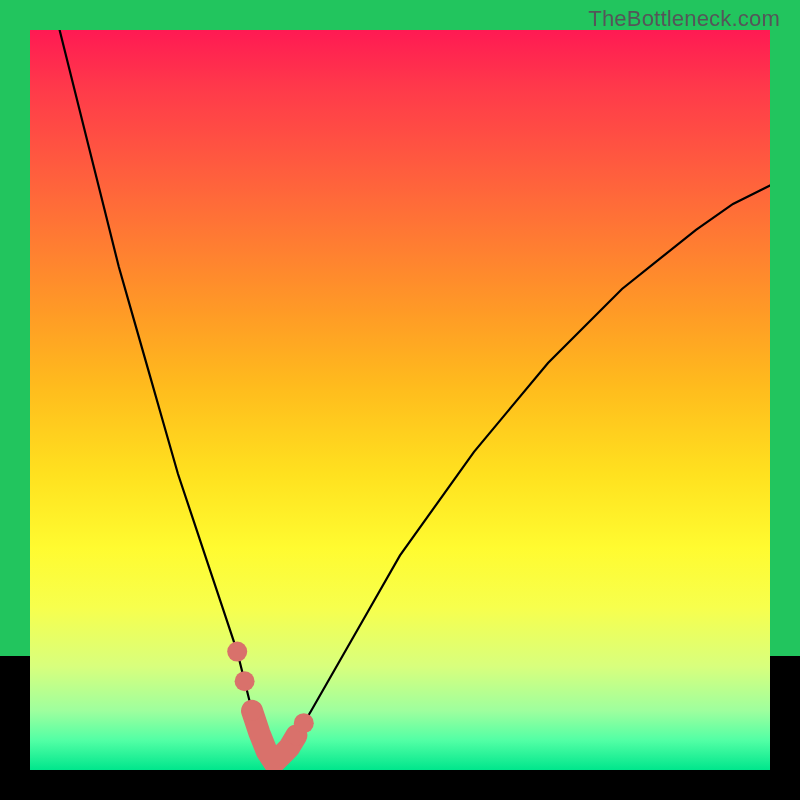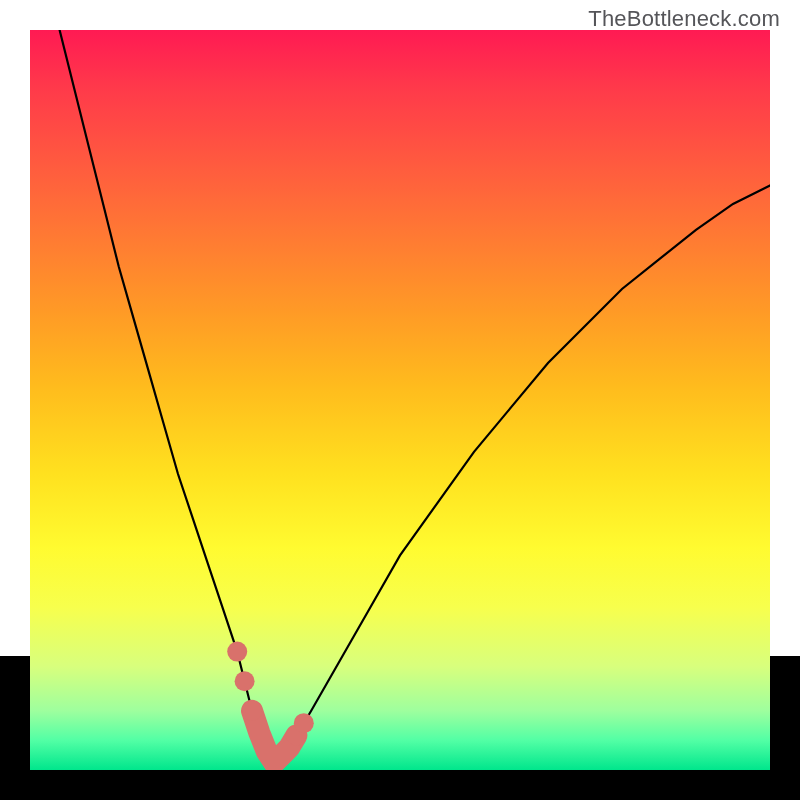--- a/index.html
+++ b/index.html
@@ -1,21 +1,21 @@
 <!DOCTYPE html>
 <html><head>
 <meta charset="utf-8">
 <style>
   * { margin: 0; padding: 0; box-sizing: border-box; }
   html, body { width: 800px; height: 800px; overflow: hidden; background: #000; }
   .frame {
     position: relative;
     width: 800px;
     height: 656px;
-    background: #ffffff;
+    background: #22c55e;
   }
   .watermark {
     position: absolute;
     top: 6px;
     right: 20px;
     font-family: Arial, Helvetica, sans-serif;
     font-size: 22px;
     font-weight: 500;
     color: #555559;
     letter-spacing: 0.2px;

